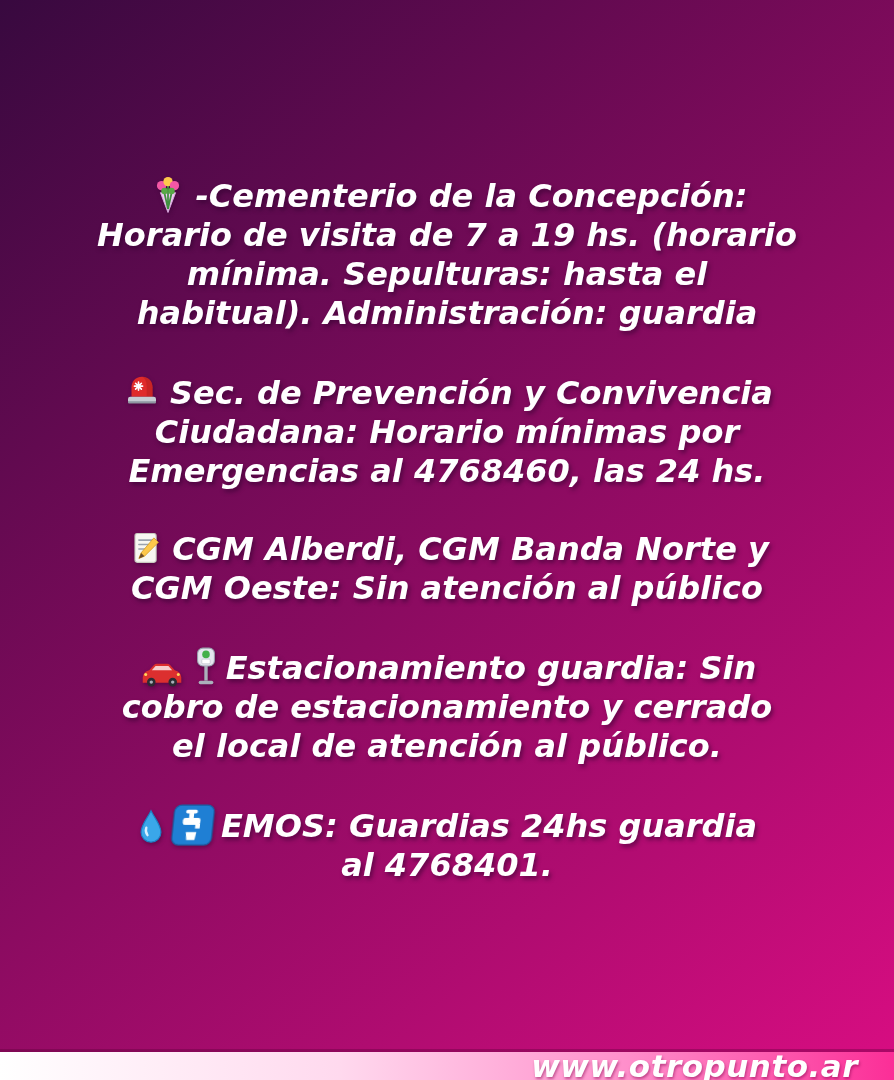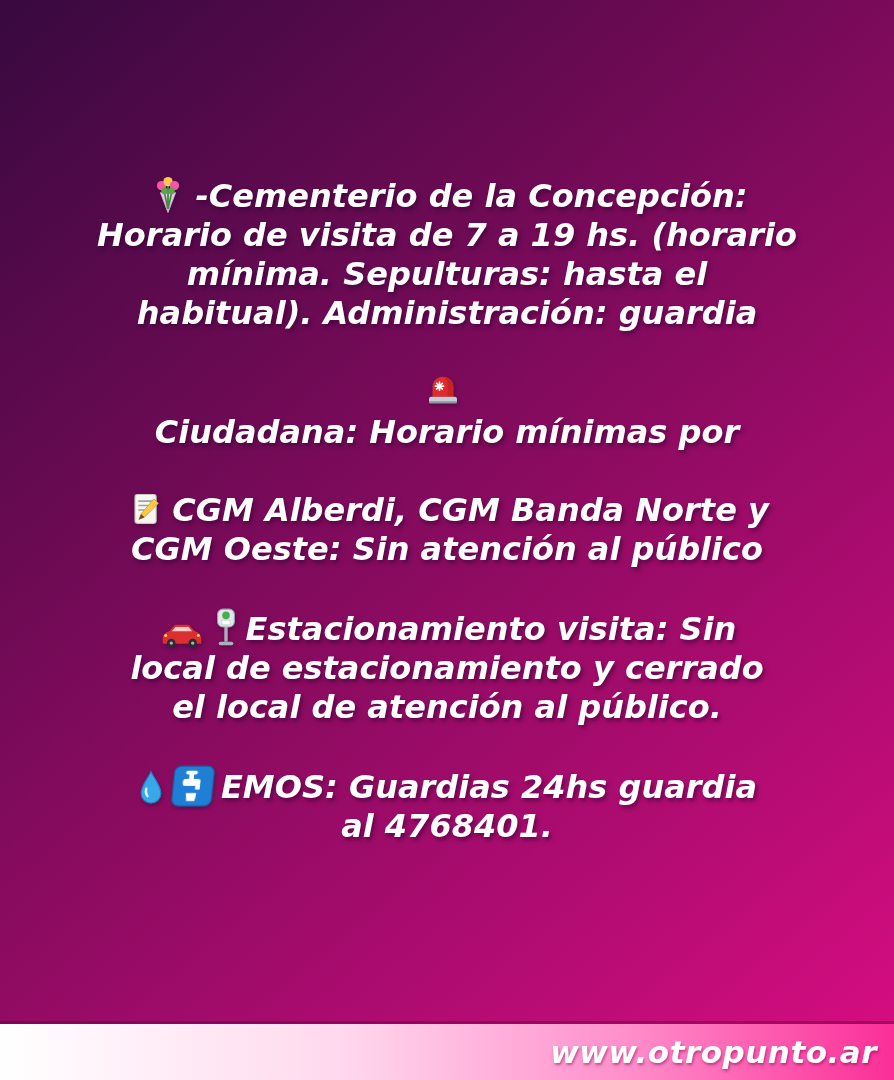--- a/index.html
+++ b/index.html
@@ -34,27 +34,27 @@
     display: inline-block;
     vertical-align: -9px;
     margin-right: 7px;
     line-height: 0;
     filter: drop-shadow(1px 2px 2px rgba(45,0,45,0.45));
   }
   .icon.skew { transform: skewX(-6deg); }
   .footer-bar {
     position: absolute;
     left: 0; right: 0; bottom: 0;
-    height: 56px;
+    height: 28px;
     background: linear-gradient(90deg, var(--f-a, #ffffff) 0%, var(--f-b, #ffd9ee) 38%, var(--f-c, #ff8fcb) 70%, var(--f-d, #fb2e97) 100%);
     box-shadow: 0 -3px 0 rgba(90,0,55,0.35);
     display: flex;
     align-items: center;
     justify-content: flex-end;
-    padding-right: 17px;
+    padding-right: 36px;
     box-sizing: border-box;
   }
   .footer-url {
     font-style: italic;
     font-weight: 700;
     font-size: 31px;
     letter-spacing: 0.5px;
     color: #ffffff;
     text-shadow: 1px 2px 3px rgba(130,0,75,0.5);
   }
@@ -82,22 +82,23 @@
       </div>
       <div class="paragraph">
         <div class="line"><span class="icon">
     <svg width="42" height="42" viewBox="0 0 36 36">
       <path d="M18 5 C12 5 9 9.5 9 14 L9 22 L27 22 L27 14 C27 9.5 24 5 18 5 Z" fill="#df2b2b"></path>
       <path d="M18 5 C24 5 27 9.5 27 14 L27 22 L22 22 L22 14 C22 9.5 21 6 18 5 Z" fill="#b91f1f" opacity="0.6"></path>
       <path d="M15 9.5 L15 16.5 M11.5 13 L18.5 13 M12.5 10.5 L17.5 15.5 M17.5 10.5 L12.5 15.5" stroke="#ffffff" stroke-width="1.4" stroke-linecap="round"></path>
       <rect x="6" y="22" width="24" height="5.5" rx="2" fill="#c7ccd4"></rect>
       <rect x="6" y="26" width="24" height="1.8" rx="0.9" fill="#8f96a1"></rect>
     </svg>
-  </span></div>
+  </span><span>Sec. de Prevención y Convivencia</span></div>
         <div class="line"><span>Ciudadana: Horario mínimas por</span></div>
+        <div class="line"><span>Emergencias al 4768460, las 24 hs.</span></div>
       </div>
       <div class="paragraph">
         <div class="line"><span class="icon">
     <svg width="40" height="40" viewBox="0 0 36 36">
       <rect x="9" y="4" width="19" height="26" rx="2" fill="#f7f7f2" stroke="#c9c9c0" stroke-width="1"></rect>
       <path d="M12.5 10 L24.5 10 M12.5 14 L24.5 14 M12.5 18 L19.5 18" stroke="#9aa2ad" stroke-width="1.4" stroke-linecap="round"></path>
       <path d="M26 8 L30 12 L17.5 24.5 L12.5 26.5 L14.5 21.5 Z" fill="#fdc84b" stroke="#d8a326" stroke-width="0.8"></path>
       <path d="M12.5 26.5 L14.5 21.5 L17.5 24.5 Z" fill="#6b4a2b"></path>
     </svg>
   </span><span>CGM Alberdi, CGM Banda Norte y</span></div>
@@ -116,22 +117,22 @@
       <circle cx="37.2" cy="15.5" r="1.4" fill="#ffd75e"></circle>
     </svg>
   </span><span class="icon">
     <svg width="26" height="42" viewBox="0 0 24 40">
       <rect x="4" y="2" width="16" height="17" rx="5" fill="#e4e6ee" stroke="#9aa0ad" stroke-width="1"></rect>
       <circle cx="12" cy="8" r="3.6" fill="#43b049"></circle>
       <rect x="8" y="12.5" width="8" height="4.5" rx="1" fill="#ffffff" stroke="#b5bac4" stroke-width="0.6"></rect>
       <rect x="10.4" y="19" width="3.2" height="14" fill="#aab0bb"></rect>
       <rect x="5" y="33" width="14" height="3.4" rx="1.7" fill="#aab0bb"></rect>
     </svg>
-  </span><span>Estacionamiento visita: Sin</span></div>
-        <div class="line"><span>local de estacionamiento y cerrado</span></div>
+  </span><span>Estacionamiento guardia: Sin</span></div>
+        <div class="line"><span>cobro de estacionamiento y cerrado</span></div>
         <div class="line"><span>el local de atención al público.</span></div>
       </div>
       <div class="paragraph">
         <div class="line"><span class="icon">
     <svg width="28" height="38" viewBox="0 0 24 32">
       <path d="M12 2 C8.5 9 3.5 14.5 3.5 20.5 A8.5 8.5 0 0 0 20.5 20.5 C20.5 14.5 15.5 9 12 2 Z" fill="#3aa7e9" stroke="#1d7fc4" stroke-width="1"></path>
       <path d="M8 16.5 Q6.8 20 9 23" stroke="#d9f0ff" stroke-width="2" fill="none" stroke-linecap="round"></path>
     </svg>
   </span><span class="icon skew">
     <svg width="42" height="42" viewBox="0 0 36 36">

